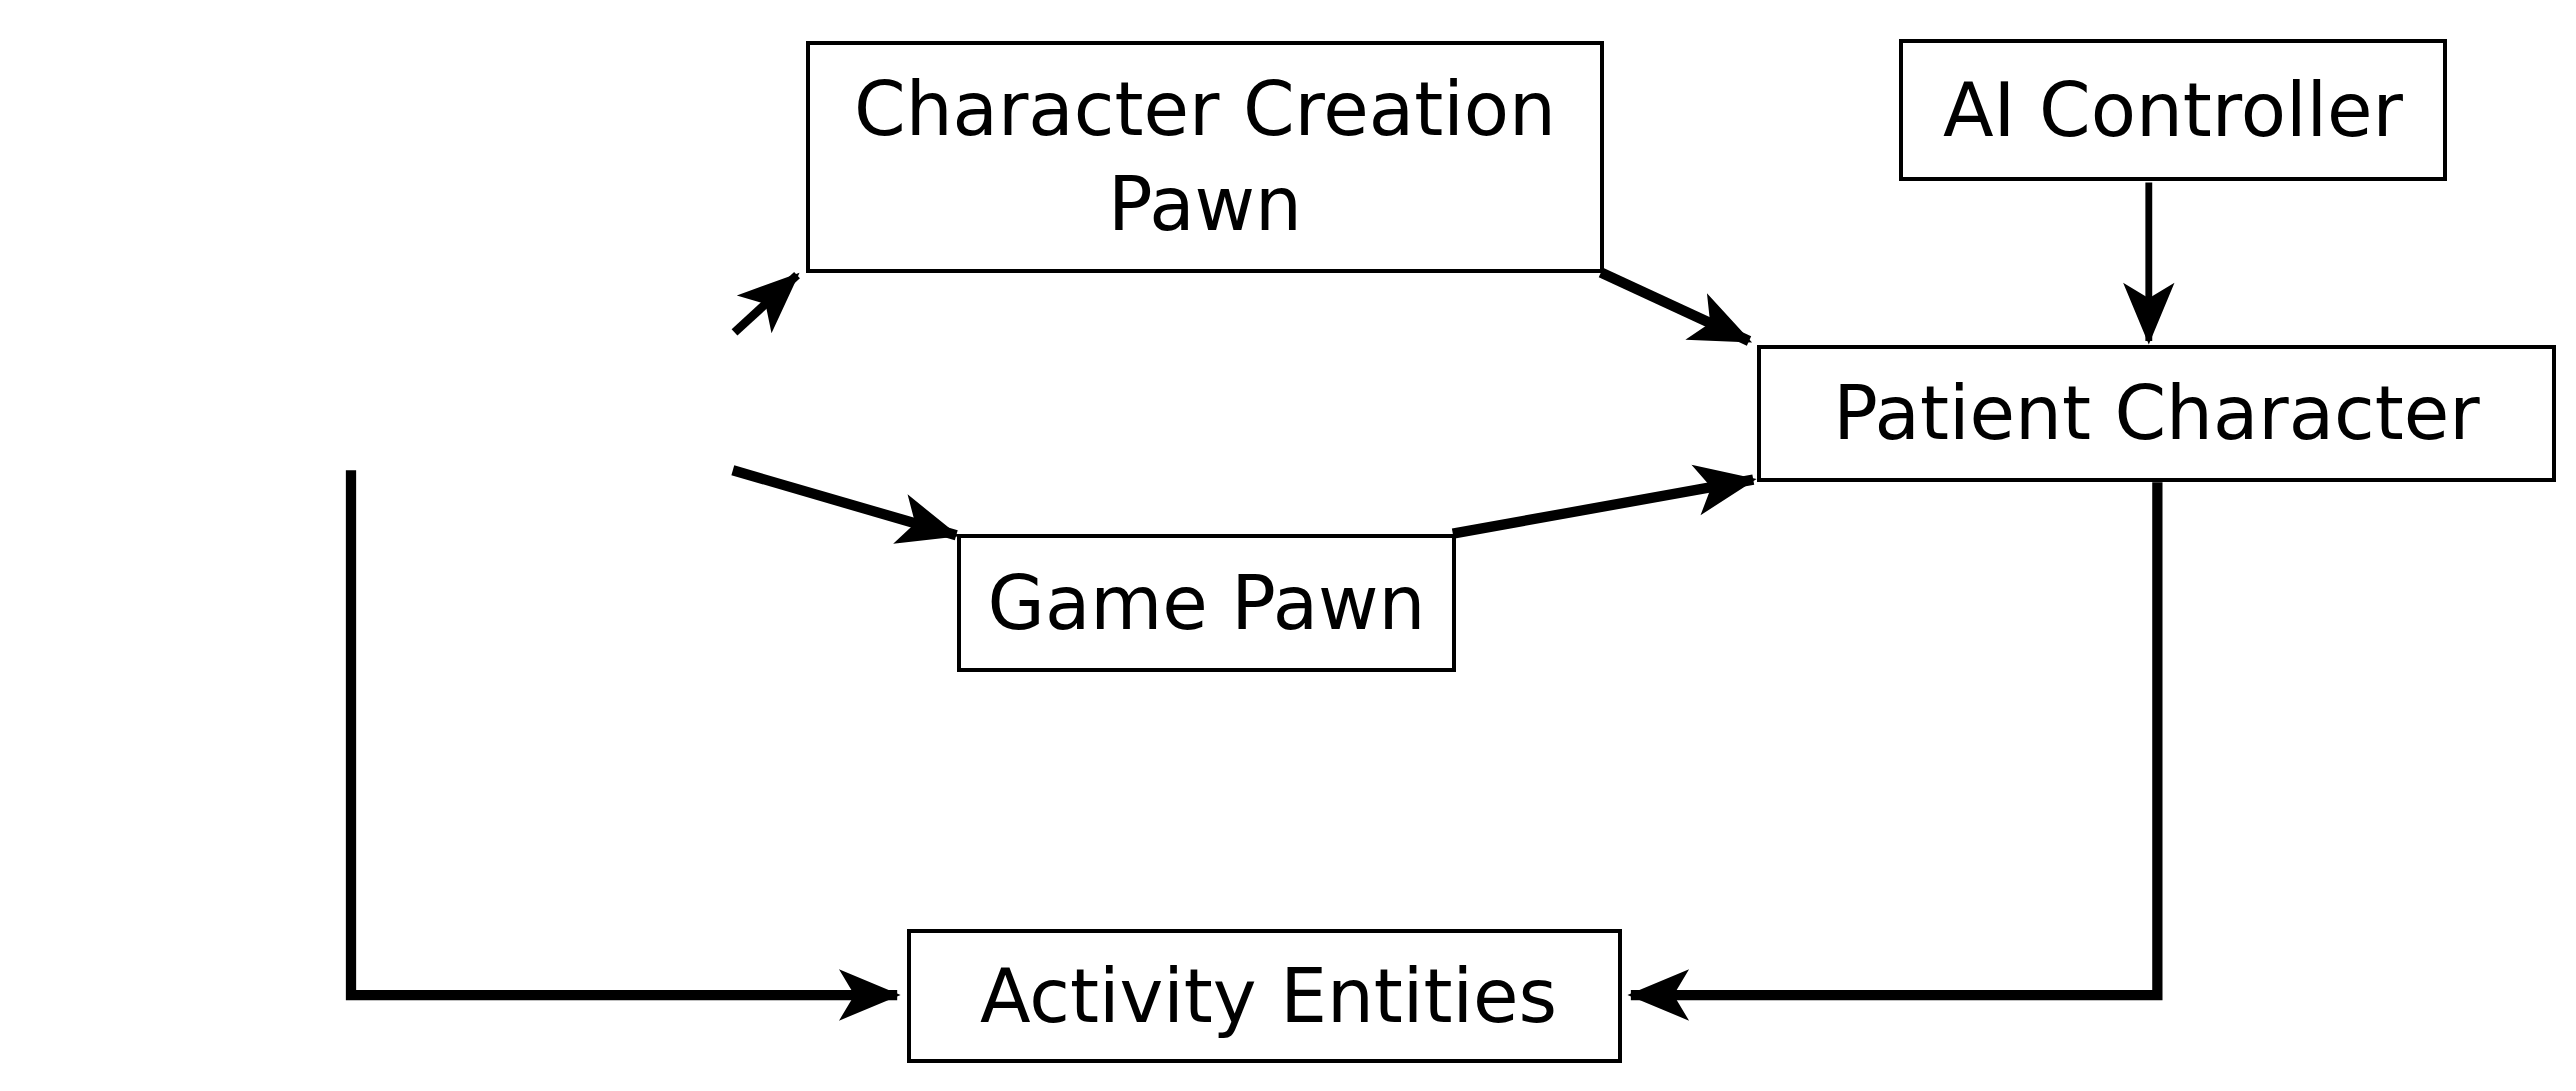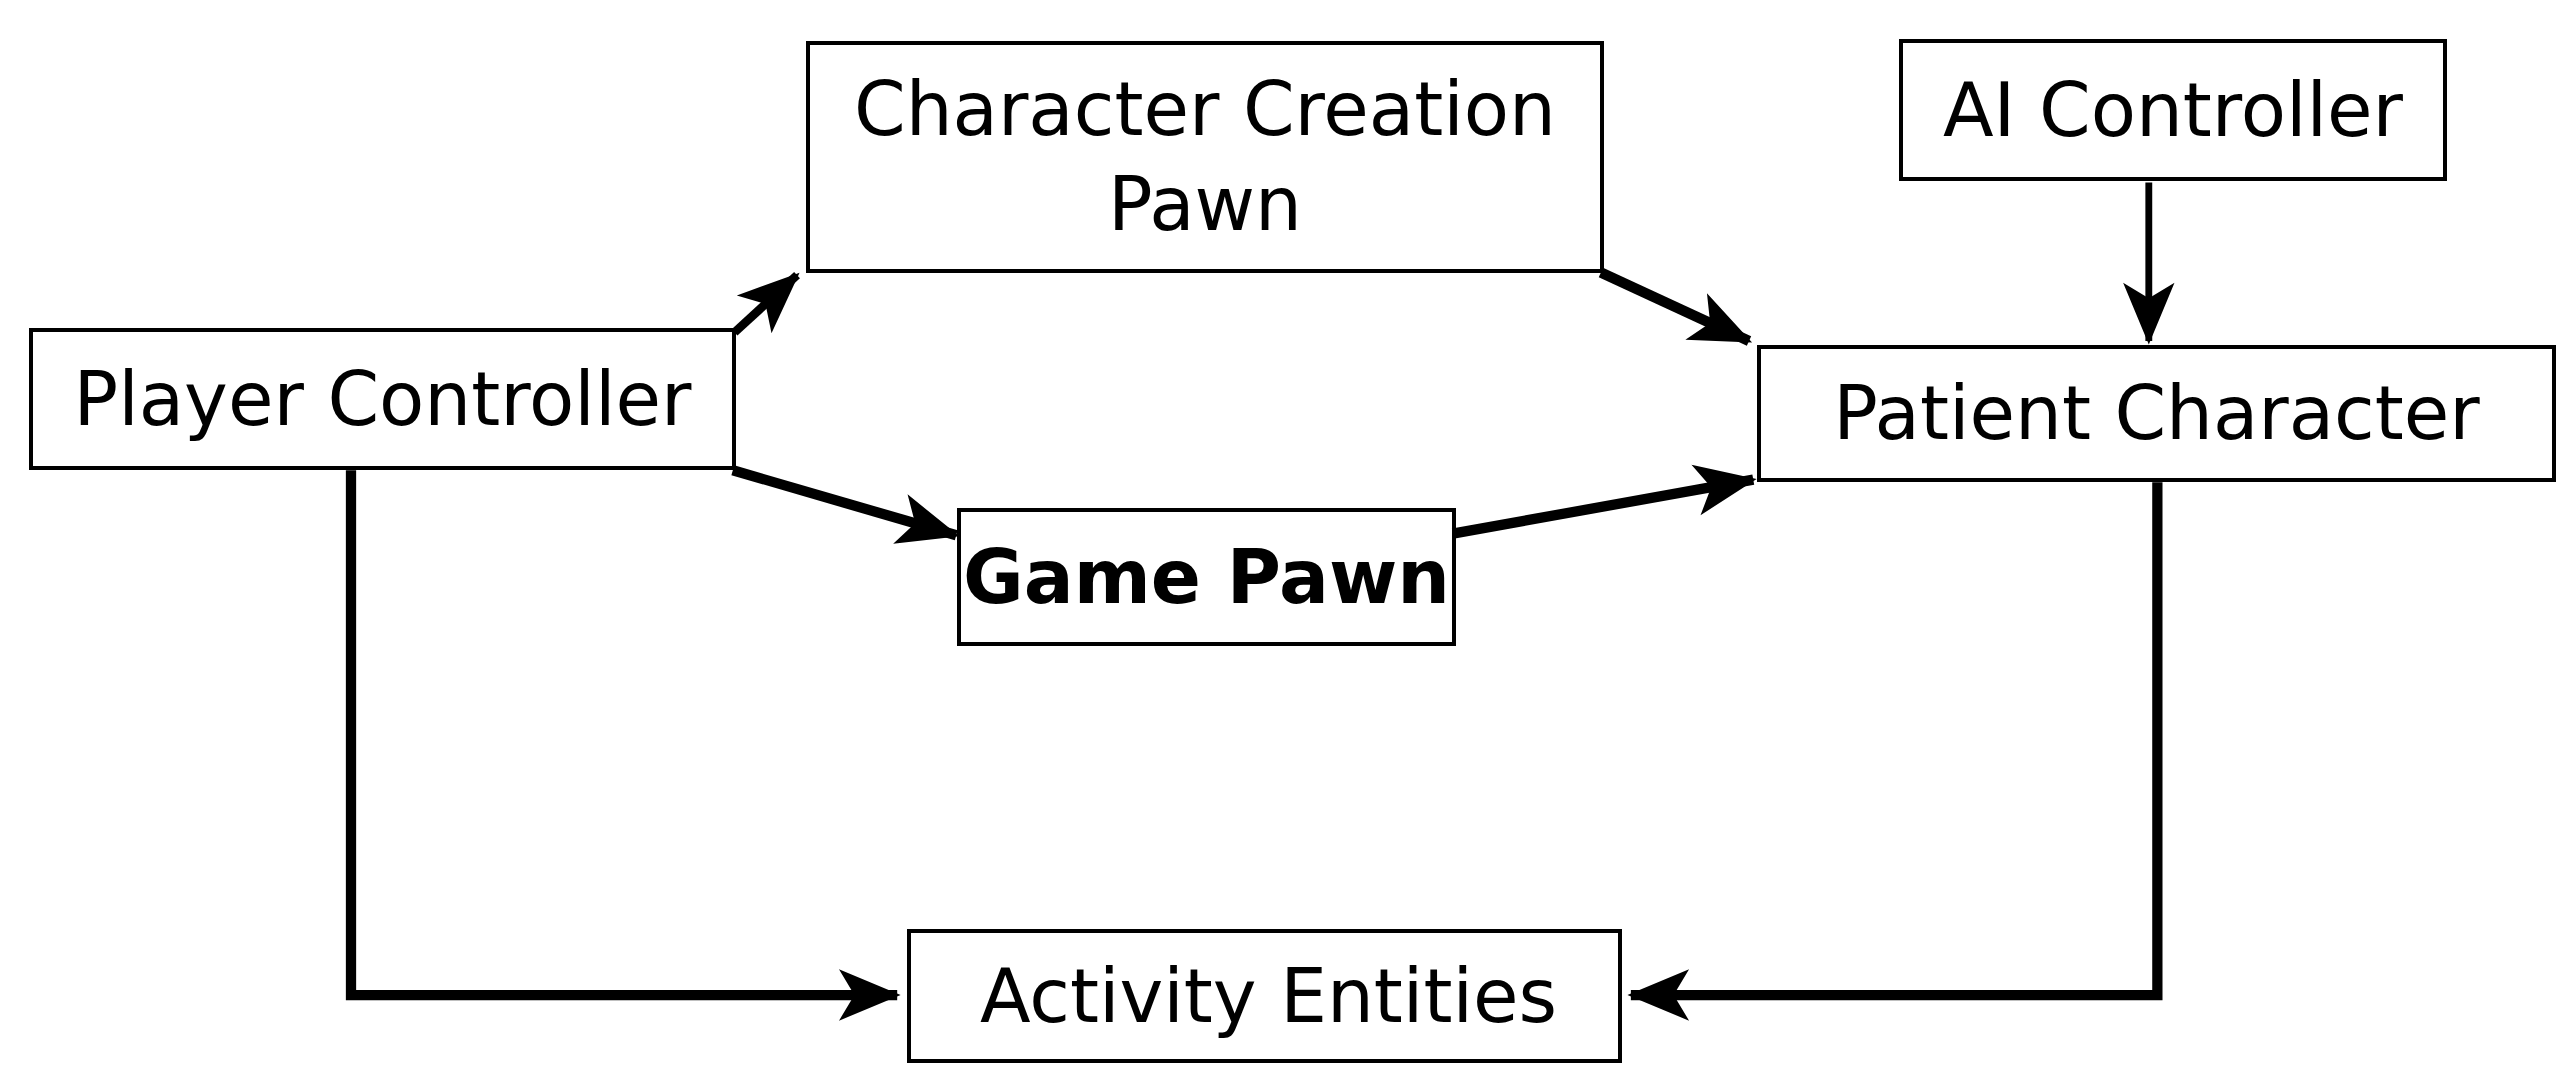--- a/index.html
+++ b/index.html
@@ -26,41 +26,40 @@
     text-align: center;
     font-size: 74px;
     line-height: 1.28;
     white-space: pre-line;
     z-index: 1;
   }
   #node-player-controller      { left: 29px;   top: 328px;  width: 707px; height: 142px; }
   #node-character-creation-pawn{ left: 806px;  top: 41px;   width: 798px; height: 232px; }
   #node-ai-controller          { left: 1899px; top: 39px;   width: 548px; height: 142px; }
   #node-patient-character      { left: 1757px; top: 345px;  width: 799px; height: 137px; }
-  #node-game-pawn              { left: 957px; top: 508px;  width: 499px; height: 138px; font-weight: bold; }
+  #node-game-pawn              { left: 957px; top: 534px;  width: 499px; height: 138px; }
   #node-activity-entities     { left: 907px; top: 929px; width: 715px; height: 134px; padding-left: 8px; }
   .edges-layer {
     position: absolute;
     left: 0; top: 0;
     width: 2576px;
     height: 1092px;
     z-index: 2;
     pointer-events: none;
   }
   .edge {
     stroke: #000000;
     fill: none;
   }
 </style>
 </head>
 <body>
 
 <div class="canvas">
 
-  <div class="node" id="node-player-controller">Player Controller</div>
 
   <div class="node" id="node-ai-controller">AI Controller</div>
 
   <div class="node" id="node-character-creation-pawn">Character Creation
 Pawn</div>
 
   <div class="node" id="node-patient-character">Patient Character</div>
 
   <div class="node" id="node-game-pawn">Game Pawn</div>
 

